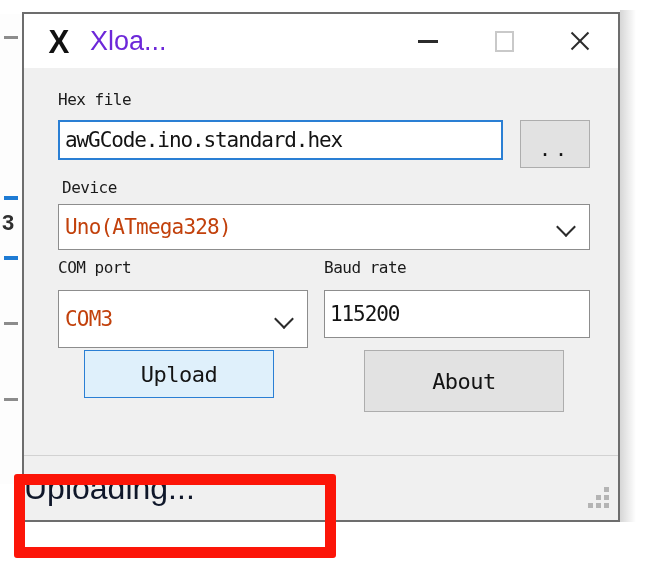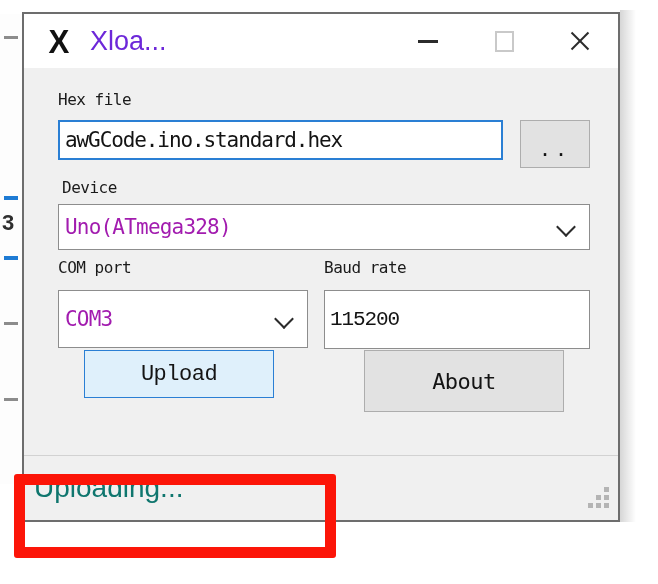--- a/index.html
+++ b/index.html
@@ -177,21 +177,21 @@
   }
   .text-input.plain { border: 1px solid #8d8d8d; }
 
   .combo {
     position: absolute;
     box-sizing: border-box;
     background: #ffffff;
     border: 1px solid #8d8d8d;
     font-family: "DejaVu Sans Mono", monospace;
     font-size: 21px;
-    color: #a21caf;
+    color: #c2410c;
     display: flex;
     align-items: center;
     padding-left: 6px;
     letter-spacing: -0.8px;
     white-space: nowrap;
   }
   .combo .chev {
     margin-left: auto;
     margin-right: 12px;
     width: 20px;
@@ -219,21 +219,20 @@
     font-size: 22px;
     color: #141414;
     display: flex;
     align-items: center;
     justify-content: center;
     letter-spacing: -0.5px;
   }
   .push-btn.default {
     background: #dff0fb;
     border: 1px solid #2a7fd4;
-    font-family: Liberation Mono, monospace;
   }
   .dots-btn {
     font-size: 20px;
     letter-spacing: 4px;
     padding-top: 10px;
   }
 
   
   #status-bar {
     position: absolute;
@@ -241,23 +240,22 @@
     right: 0;
     bottom: 0;
     height: 64px;
     background: #f0f0f0;
     border-top: 1px solid #d2d2d2;
     display: flex;
     align-items: center;
   }
   #status-text {
     font-family: "Liberation Sans", sans-serif;
-    font-size: 28px;
-    color: #0f766e;
-    margin-left: 10px;
+    font-size: 32px;
+    color: #0f172a;
     white-space: nowrap;
   }
   #resize-grip {
     margin-left: auto;
     margin-right: 8px;
     margin-top: 18px;
     width: 22px;
     height: 22px;
     position: relative;
   }
@@ -325,21 +323,21 @@
       <span class="chev"></span>
     </div>
 
     <div class="form-label" style="left:34px; top:190px;">COM port</div>
     <div class="combo" style="left:34px; top:222px; width:250px; height:58px;">
       <span>COM3</span>
       <span class="chev"></span>
     </div>
 
     <div class="form-label" style="left:300px; top:190px;">Baud rate</div>
-    <div class="text-input plain" style="left:300px; top:222px; width:266px; height:59px;font-family:Liberation Mono, monospace;" title="">115200</div>
+    <div class="text-input plain" style="left:300px; top:222px; width:266px; height:48px;" title="">115200</div>
 
     <div class="push-btn default" style="left:60px; top:282px; width:190px; height:48px;">Upload</div>
     <div class="push-btn" style="left:340px; top:282px; width:200px; height:62px;">About</div>
 
     <div id="status-bar">
       <div id="status-text">Uploading...</div>
       <div id="resize-grip">
         <i style="left:0px;  top:17px;"></i>
         <i style="left:8px;  top:17px;"></i>
         <i style="left:16px; top:17px;"></i>

